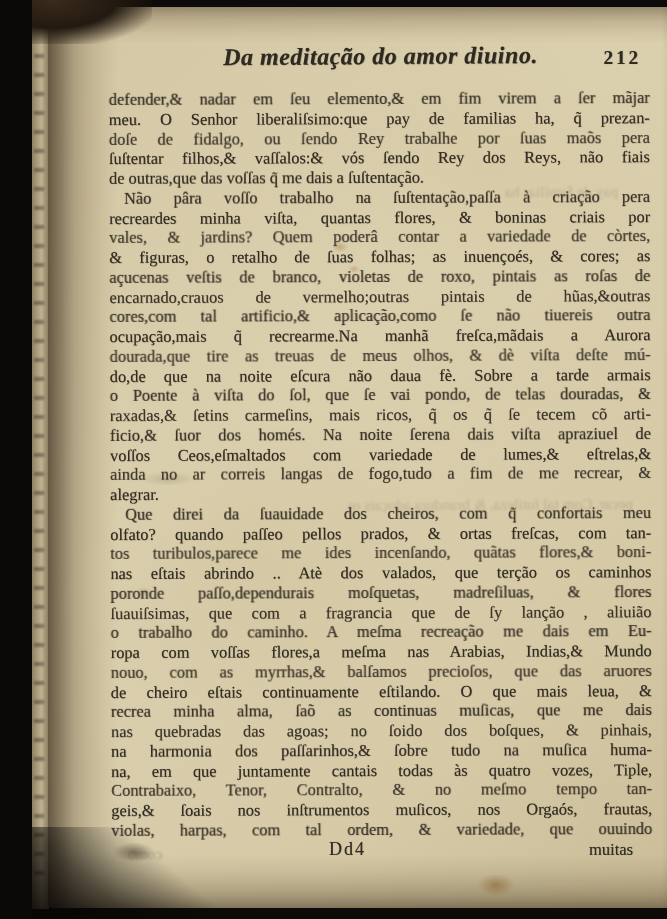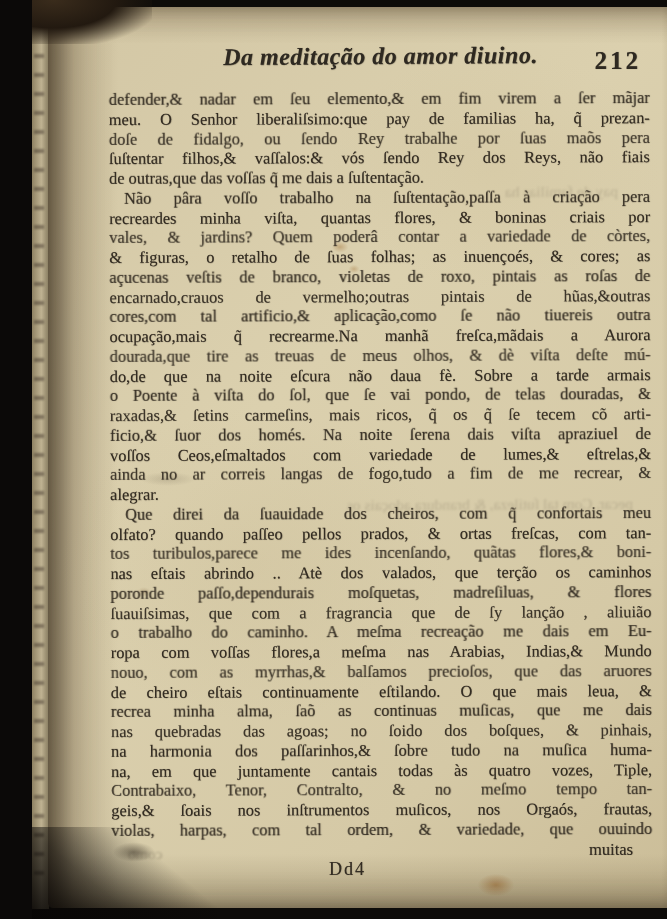--- a/index.html
+++ b/index.html
@@ -47,35 +47,35 @@
 
   
   .corner-shadow{position:absolute;left:0;bottom:0;width:185px;height:92px;
     background:linear-gradient(40deg, rgba(8,6,5,.95) 0%, rgba(8,6,5,.55) 35%, transparent 68%);}
 
   
   .header{position:absolute;left:62px;top:36px;width:541px;color:#2e2921;}
   .header .title{display:block;text-align:center;font-style:italic;font-weight:600;
     font-size:24px;letter-spacing:.5px;transform:rotate(-.4deg);
     text-shadow:.4px .4px .9px rgba(40,33,24,.6);}
-  .header .pagenum{position:absolute;right:10px;top:4px;font-size:25px;letter-spacing:3px;
+  .header .pagenum{position:absolute;right:10px;top:4px;font-size:19px;letter-spacing:3px;
     font-weight:600;text-shadow:.4px .4px .8px rgba(40,33,24,.6);}
 
   
   .textblock{position:absolute;left:62px;top:82px;width:541px;color:#332c22;
     font-size:16.4px;line-height:19.75px;transform:rotate(-.2deg);
     text-shadow:.3px .3px .8px rgba(40,33,24,.55);}
   .l{text-align:justify;text-align-last:justify;white-space:normal;}
   .l.short{text-align-last:left;}
   .l.indent{text-indent:15px;}
   .l:nth-child(odd){filter:blur(.18px);}
   .l:nth-child(3n){opacity:.94;}
 
   
-  .signature{position:absolute;left:0;right:40px;top:852px;text-align:center;
+  .signature{position:absolute;left:0;right:40px;top:832px;text-align:center;
     color:#332c22;font-size:18px;letter-spacing:2px;text-shadow:.3px .3px .8px rgba(40,33,24,.55);}
   .catchword{position:absolute;left:541px;top:833px;color:#332c22;font-size:16.5px;
     text-shadow:.3px .3px .8px rgba(40,33,24,.55);filter:blur(.2px);text-align:right;}
 
   
   .ghost{position:absolute;color:#4a4234;transform:scaleX(-1) rotate(.3deg);
     filter:blur(.9px);opacity:.20;font-size:15.5px;white-space:nowrap;}
   .ghost1{left:330px;top:176px;width:240px;}
   .ghost2{left:135px;top:489px;width:450px;}
   .ghost3{left:80px;top:838px;opacity:.34;filter:blur(1.1px);}

